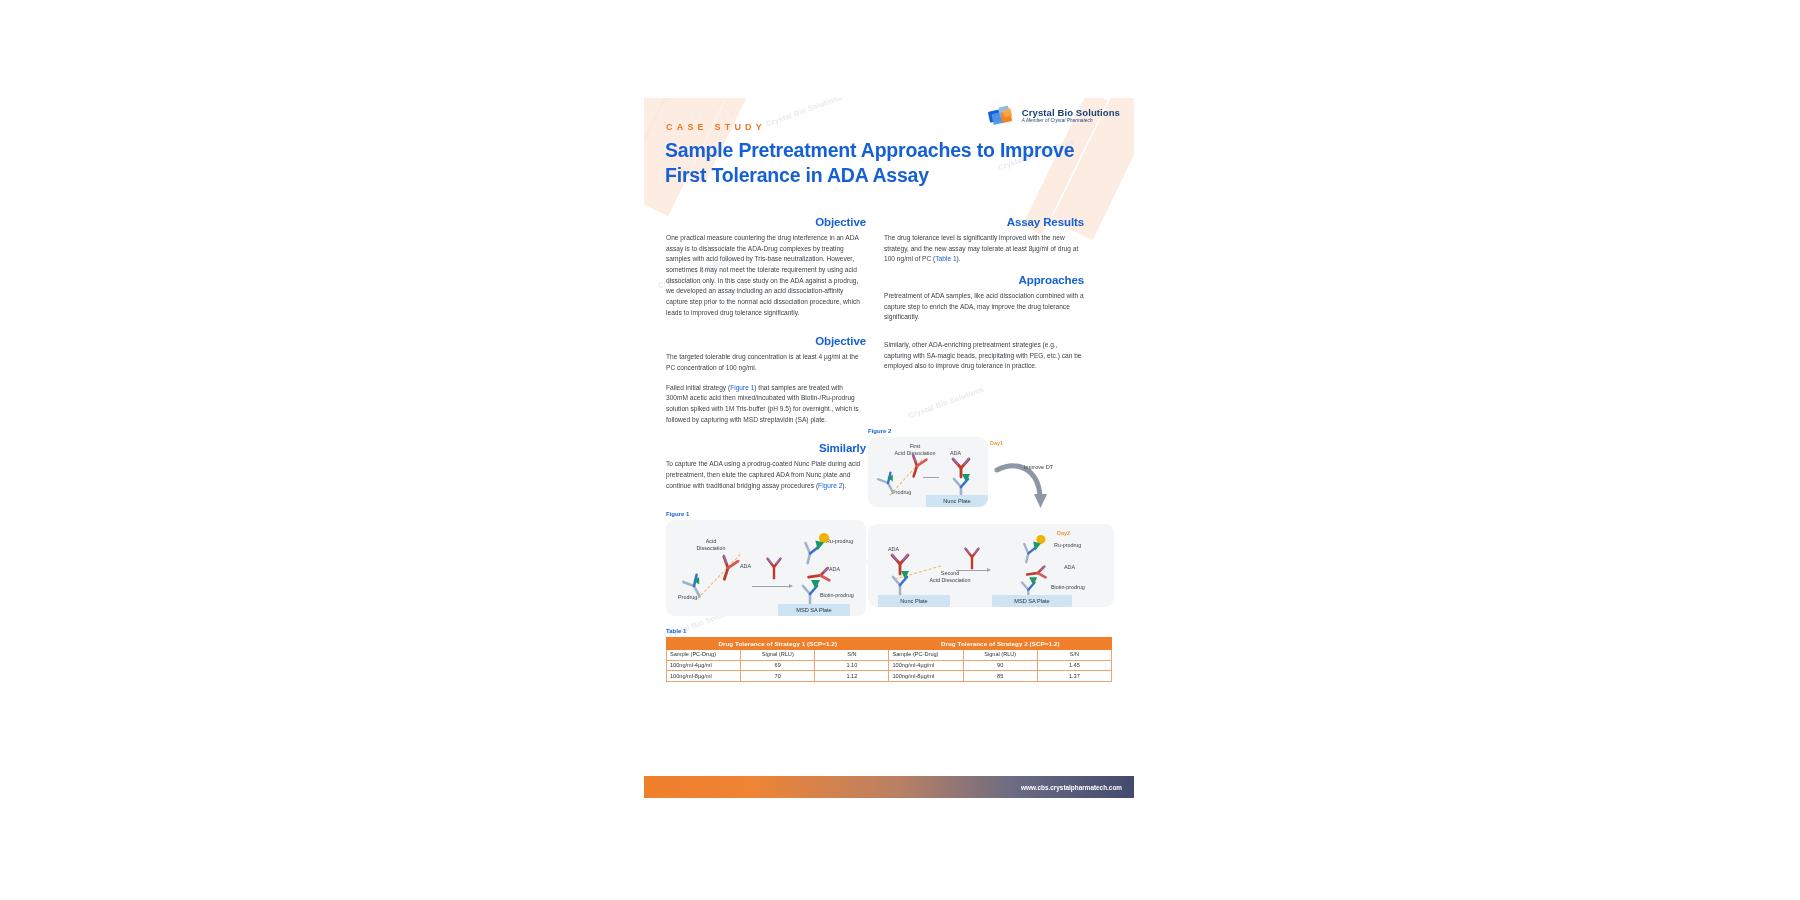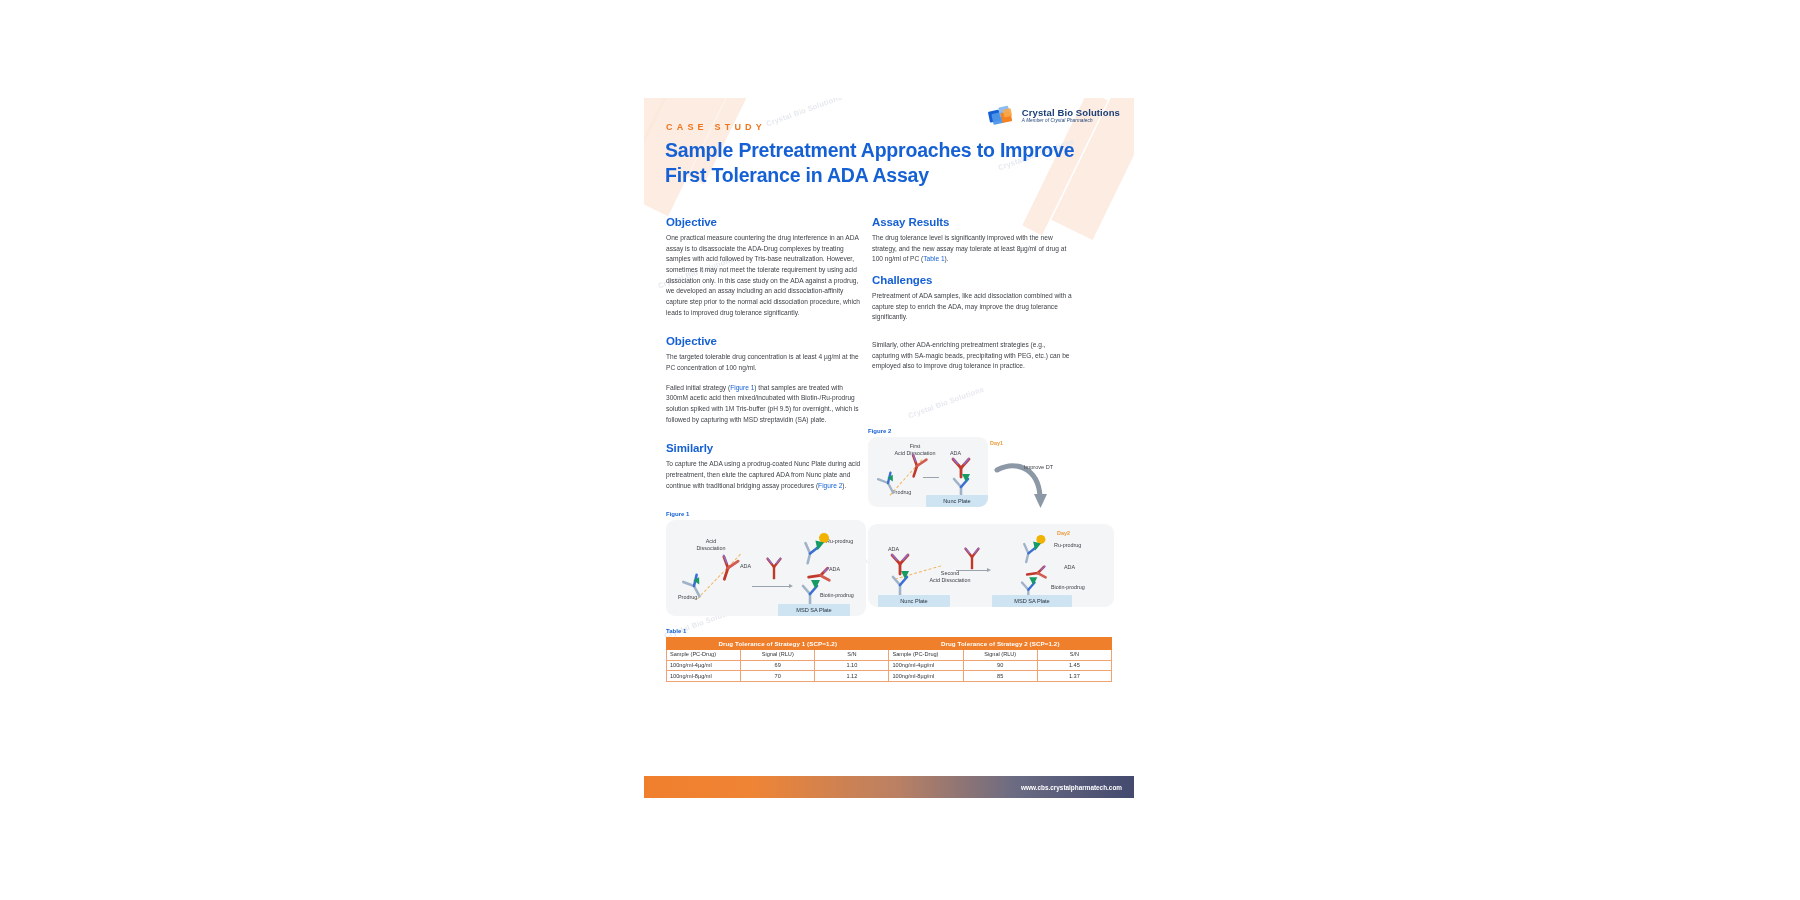--- a/index.html
+++ b/index.html
@@ -41,24 +41,24 @@
     font-weight:700;letter-spacing:4.2px;
   }
   .headline{
     position:absolute;left:21px;top:40px;width:430px;color:#1560d4;
     font-size:19.5px;font-weight:700;line-height:1.28;letter-spacing:-.2px;
   }
 
   
   .col{position:absolute;top:118px;width:200px;}
   .col.left{left:22px;}
-  .col.right{left:228px;}
+  .col.right{left:240px;}
 
   h2.sec{
-    color:#1560d4;font-size:11.5px;font-weight:700;margin:0 0 5px 0;letter-spacing:-.1px;
+    color:#1560d4;font-size:11.5px;font-weight:700;margin:0 0 5px 0;letter-spacing:-.1px;text-align:right;
   }
   p.body{
     color:#3b3f45;font-size:6.6px;line-height:1.62;margin:0 0 9px 0;text-align:left;
   }
   p.body.tight{margin-bottom:0;}
   .lnk{color:#1560d4;}
   .spacer8{height:8px;}
 
   
   .figcap{color:#1560d4;font-size:6px;font-weight:700;margin:0 0 3px 0;}
@@ -160,21 +160,21 @@
       <div class="spacer8"></div>
 
       <h2 class="sec">Similarly</h2>
       <p class="body tight"><span>To capture the ADA using a prodrug-coated Nunc Plate during acid pretreatment, then elute the captured ADA from Nunc plate and continue with traditional bridging assay procedures (</span><span class="lnk">Figure 2</span><span>).</span></p>
     </div>
 
     <div class="col right">
       <h2 class="sec">Assay Results</h2>
       <p class="body"><span>The drug tolerance level is significantly improved with the new strategy, and the new assay may tolerate at least 8µg/ml of drug at 100 ng/ml of PC (</span><span class="lnk">Table 1</span><span>).</span></p>
 
-      <h2 class="sec">Challenges</h2>
+      <h2 class="sec">Approaches</h2>
       <p class="body">Pretreatment of ADA samples, like acid dissociation combined with a capture step to enrich the ADA, may improve the drug tolerance significantly.</p>
       <div class="spacer8"></div>
       <p class="body">Similarly, other ADA-enriching pretreatment strategies (e.g., capturing with SA-magic beads, precipitating with PEG, etc.) can be employed also to improve drug tolerance in practice.</p>
     </div>
 
     <div class="fig" style="left:224px;top:330px;width:246px;">
       <div class="figcap">Figure 2</div>
 
       <div class="panel" style="width:120px;height:70px;">
         <div class="lbl c" style="left:12px;top:6px;width:70px;white-space:pre-line;">First

